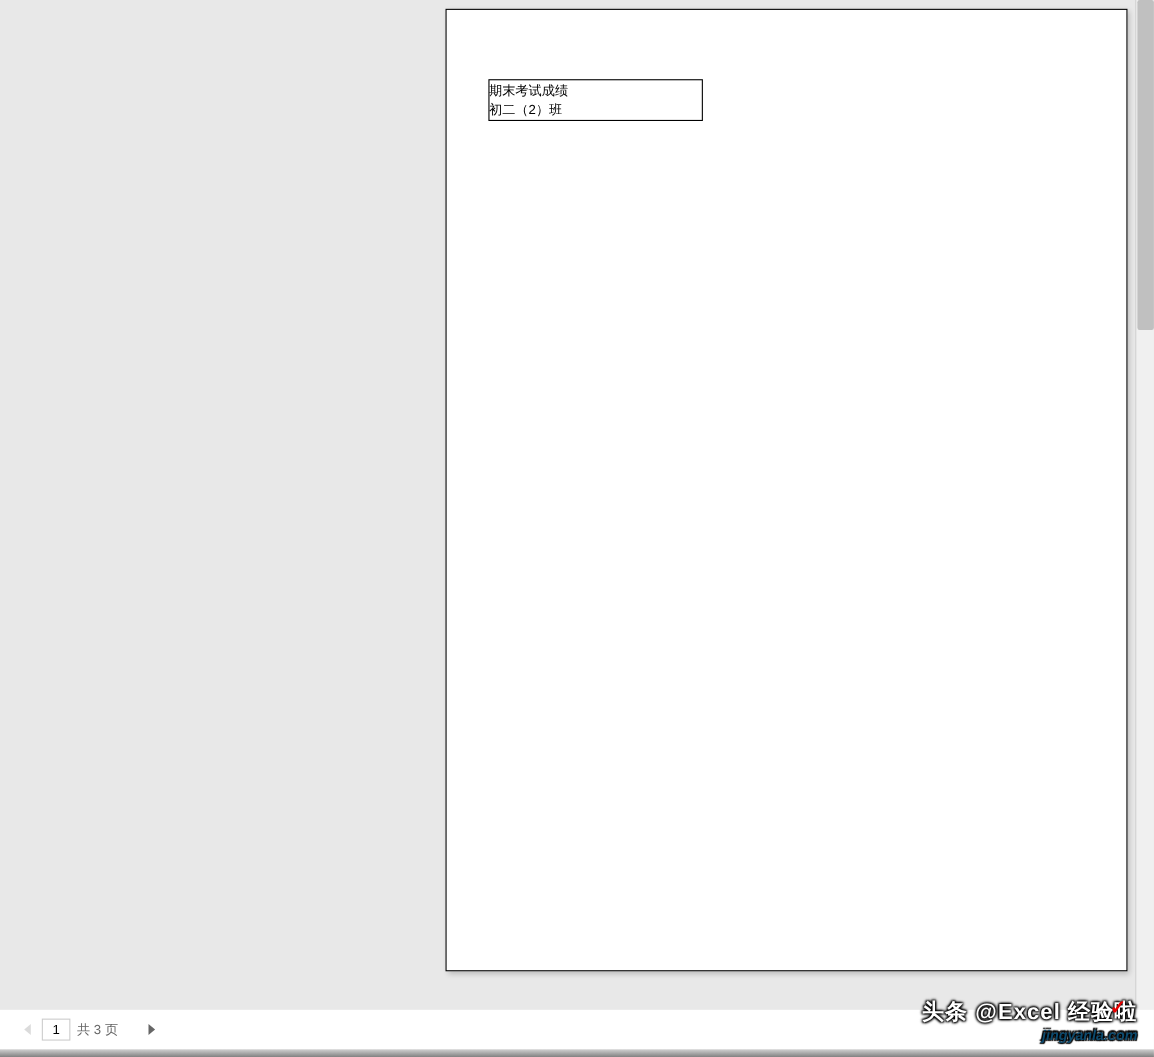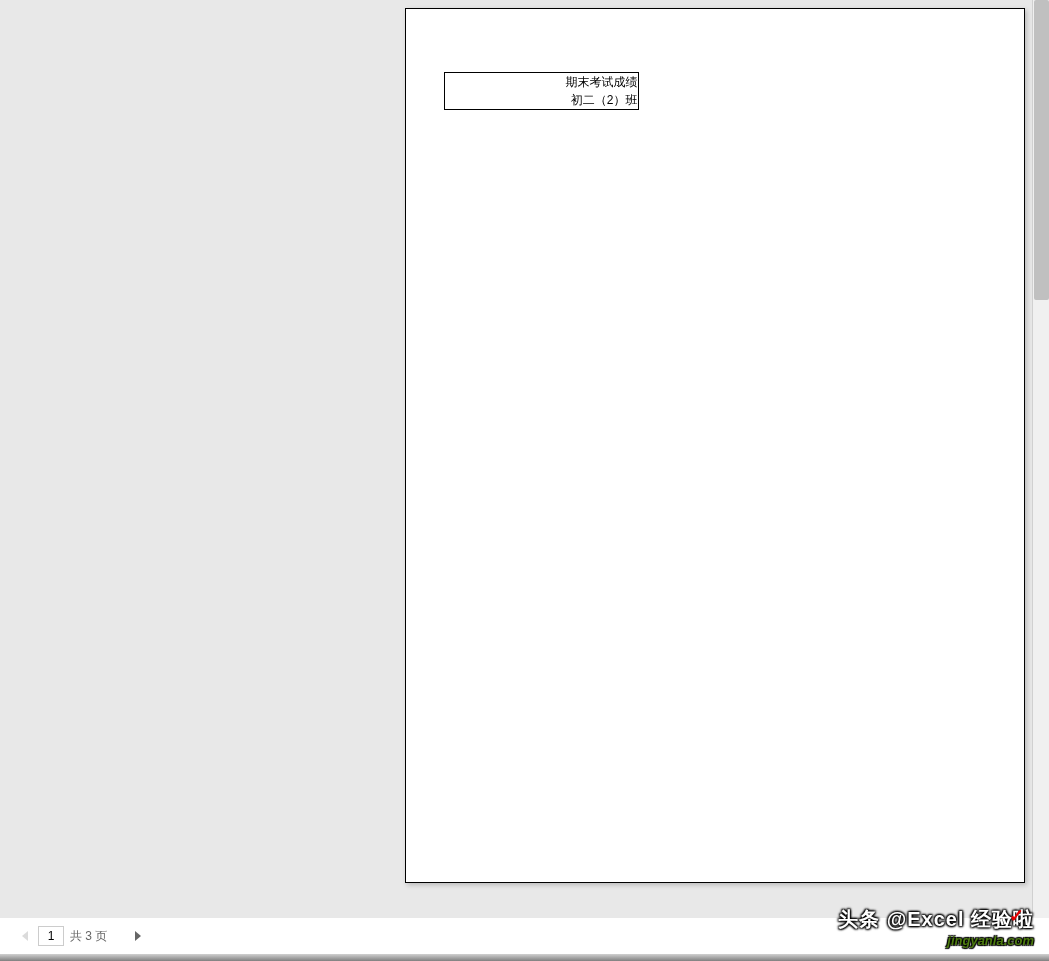--- a/index.html
+++ b/index.html
@@ -40,21 +40,21 @@
     
     .content-box {
       position: absolute;
       top: 63px;
       left: 38px;
       width: 195px;
       border: 1px solid #000000;
     }
     
     .content-row {
-      text-align: right;
+      text-align: left;
       font-size: 12px;
       line-height: 18px;
       color: #000000;
       padding: 0;
     }
     
     .vertical-scrollbar {
       position: absolute;
       right: 0;
       top: 0;
@@ -139,21 +139,21 @@
       font-size: 18px;
       font-weight: bold;
     }
     
     .watermark-url {
       position: absolute;
       right: 15px;
       bottom: 13px;
       font-size: 13px;
       font-weight: bold;
-      color: #4d7c0f;
+      color: #0c4a6e;
       text-shadow: -1px -1px 1px #000, 1px -1px 1px #000, -1px 1px 1px #000, 1px 1px 1px #000;
       font-style: italic;
     }
     
     .bottom-gradient {
       position: absolute;
       bottom: 0;
       left: 0;
       width: 100%;
       height: 7px;

